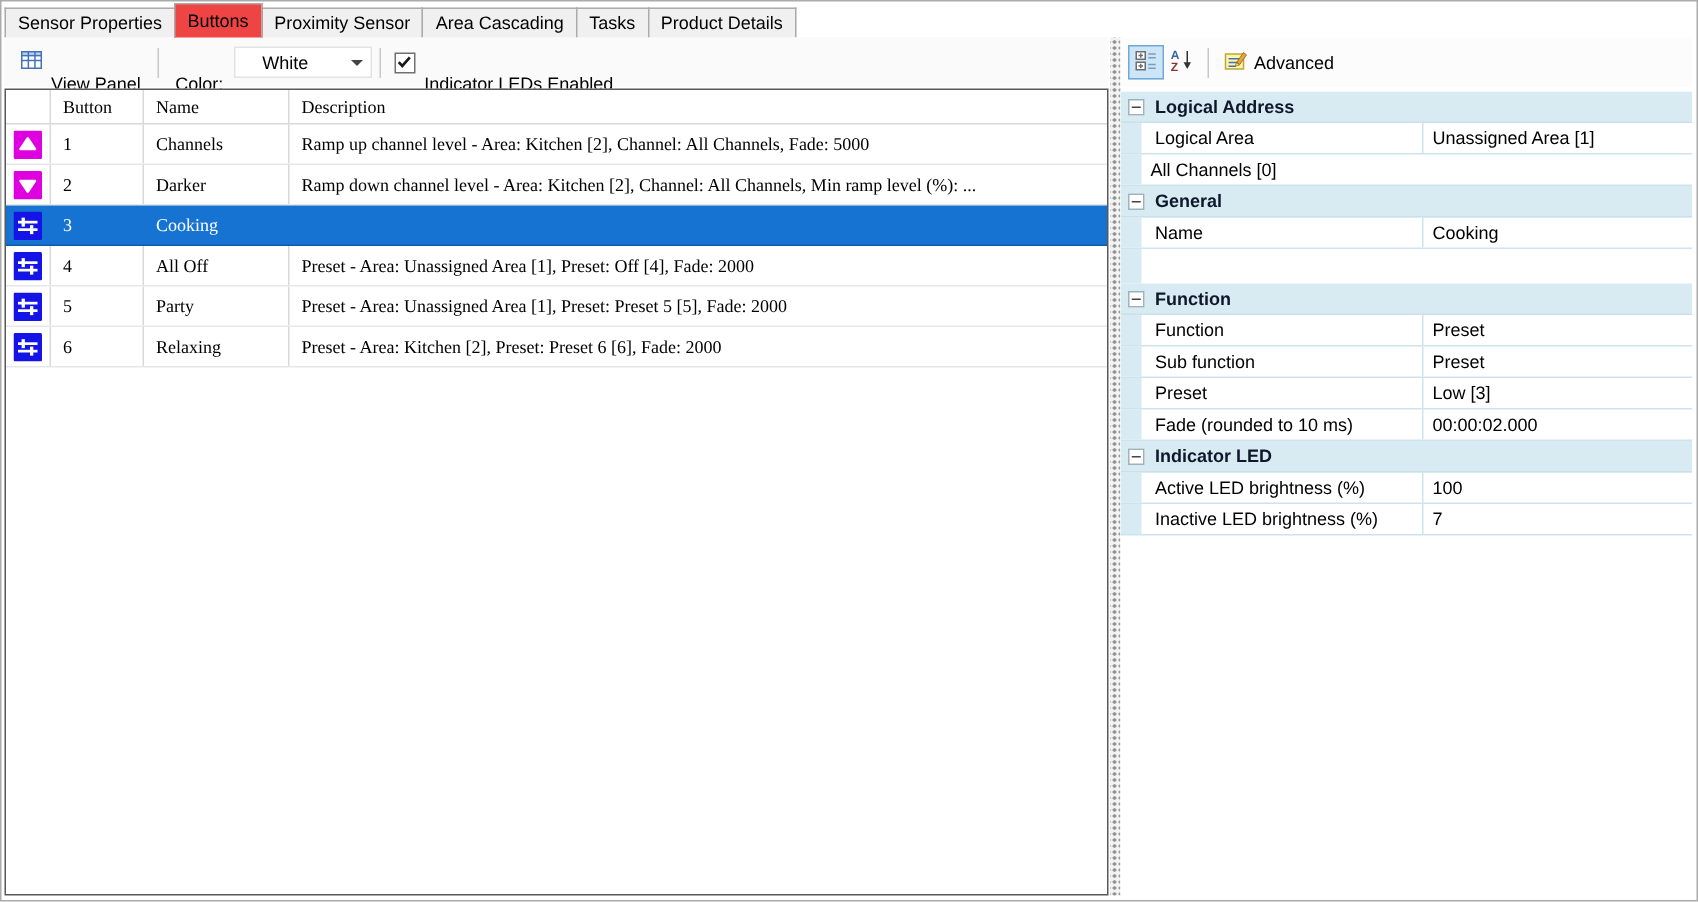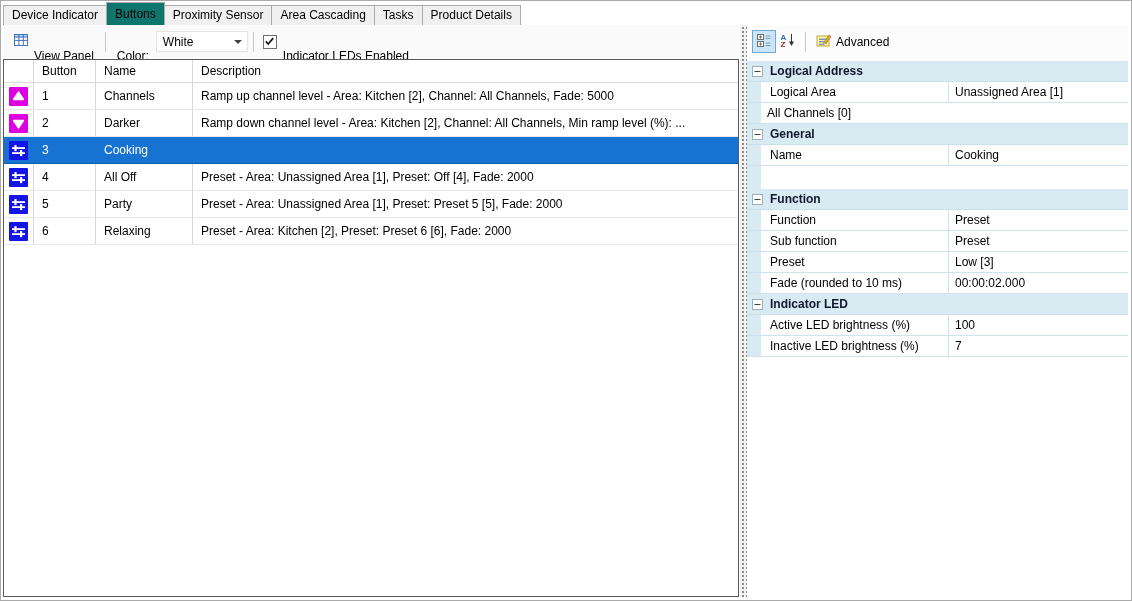--- a/index.html
+++ b/index.html
@@ -3,34 +3,34 @@
 <meta charset="utf-8">
 <style>
   * { margin:0; padding:0; box-sizing:border-box; }
   body { font-family:"Liberation Sans", sans-serif; font-size:12px; color:#000; background:#fff; }
   .window { position:relative; width:1132px; height:601px; border:1px solid #ABABAB; background:#fff; overflow:hidden; }
 
   
   .tabstrip { position:absolute; top:1px; left:2px; right:2px; height:23px; display:flex; align-items:flex-end; }
   .tab { height:20px; line-height:19px; padding:0 8px; background:#F0F0F0; border:1px solid #ABABAB; border-bottom:none; white-space:nowrap; cursor:default; }
   .tab + .tab { margin-left:-1px; }
-  .tab.active { background:#0f766e; height:23px; line-height:22px; position:relative; z-index:2;text-align:center; }
+  .tab.active { background:#ef4444; height:23px; line-height:22px; position:relative; z-index:2;text-align:center; }
 
   
   .toolbar { position:absolute; top:24px; left:2px; width:736px; height:33px; display:flex; align-items:center; padding:0 4px; background:#FAFAFA; }
   .tool-btn { display:flex; align-items:center; gap:5px; border:none; background:transparent; font:inherit; padding:3px 6px; cursor:default; }
   .sep { width:1px; height:20px; background:#C8C8C8; margin:0 5px; flex:none; }
   .lbl { white-space:nowrap;margin-top:29px; }
-  .combo { width:92px; height:21px; margin-left:7px; background:#fff; border:1px solid #E3E3E3; display:flex; align-items:center; padding-left:6px; position:relative; }
+  .combo { width:92px; height:21px; margin-left:7px; background:#fff; border:1px solid #E3E3E3; display:flex; align-items:center; padding-left:18px; position:relative; }
   .combo-arrow { position:absolute; right:5px; top:8px; width:0; height:0; border-left:4px solid transparent; border-right:4px solid transparent; border-top:4px solid #444; }
   .checkbox { width:14px; height:14px; border:1px solid #707070; background:#fff; display:inline-flex; align-items:center; justify-content:center; margin:0 6px 0 4px; flex:none; }
 
   
   .grid-table { position:absolute; top:58px; left:2px; width:736px; bottom:3px; border:1px solid #595959; background:#fff; overflow:hidden; }
-  .tr { display:flex; width:100%; }
+  .tr { display:flex; width:100%;font-family:Liberation Serif, serif; }
   .thead .tr { height:23px; }
   .td { display:flex; align-items:center; border-right:1px solid #D9D9D9; overflow:hidden; white-space:nowrap; padding-left:8px; }
   .thead .td { border-bottom:1px solid #D9D9D9; }
   .c0 { width:30px; flex:none; padding-left:0; justify-content:center; }
   .c1 { width:62px; flex:none; }
   .c2 { width:97px; flex:none; }
   .c3 { flex:1; border-right:none; }
   .row { height:27px; border-bottom:1px solid #E7E7E7; }
   .row .td { border-right:1px solid #D9D9D9; border-bottom:none; height:100%; }
   .row .c3 { border-right:none; }
@@ -57,21 +57,21 @@
   .pg-name { width:188px; flex:none; display:flex; align-items:center; padding-left:9px; border-right:1px solid #CDE3ED; color:#000000; overflow:hidden; white-space:nowrap; }
   .pg-value { flex:1; display:flex; align-items:center; padding-left:6px; overflow:hidden; white-space:nowrap; }
   .pg-spacer { height:23px; display:flex; }
 </style>
 </head>
 <body>
 
 <div class="window">
 
   <div class="tabstrip">
-      <div class="tab">Device Indicator</div>
+      <div class="tab">Sensor Properties</div>
       <div class="tab active">Buttons</div>
       <div class="tab">Proximity Sensor</div>
       <div class="tab">Area Cascading</div>
       <div class="tab">Tasks</div>
       <div class="tab">Product Details</div>
     </div>
 
   <div class="toolbar">
     <button class="tool-btn">
       <span class="ico"><svg width="16" height="16" viewBox="0 0 16 16">

